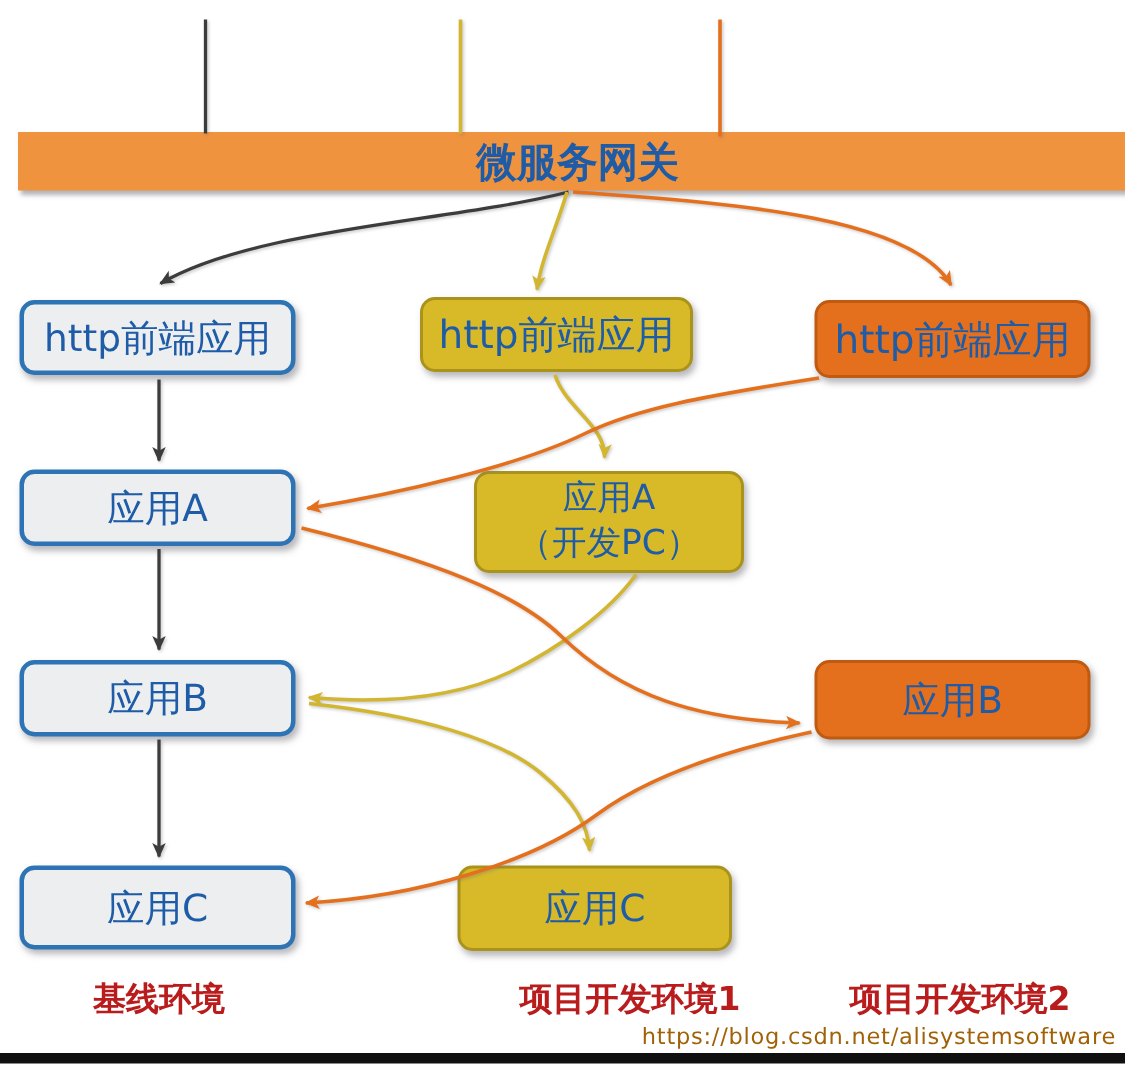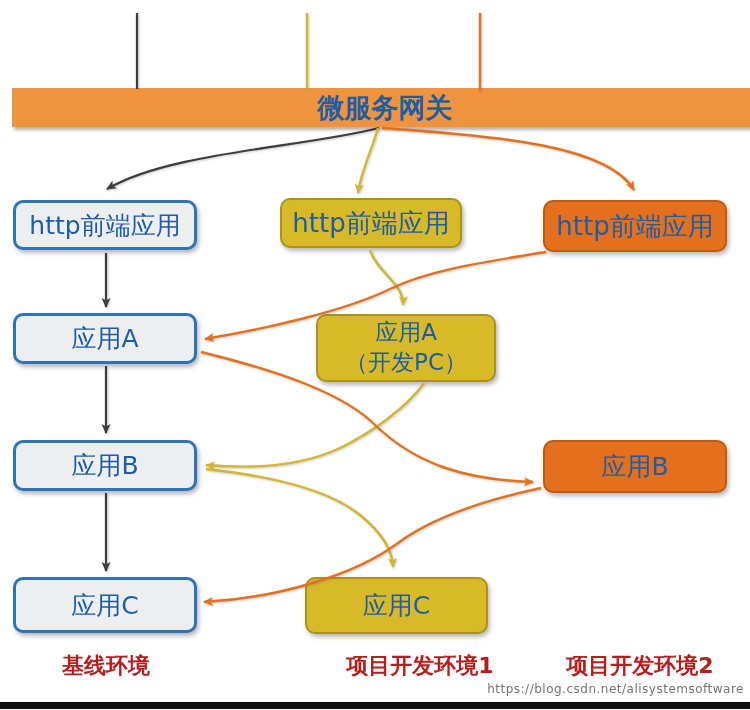--- a/index.html
+++ b/index.html
@@ -22,21 +22,21 @@
     font-weight:bold;font-size:27px;color:#1e5ca8;z-index:1;
     box-shadow:2px 3px 3px rgba(115,115,125,0.55);
     text-align:right;
   }
   .two-line{flex-direction:column;line-height:1.3;font-size:23px;}
   .env-label{
     position:absolute;transform:translateX(-50%);top:651px;
     font-weight:bold;font-size:22px;color:#b91c1c;white-space:nowrap;z-index:1;
   }
   .watermark{
-    position:absolute;right:6px;top:682px;font-size:12px;color:#737373;
+    position:absolute;right:6px;top:682px;font-size:15px;color:#a16207;
     letter-spacing:0.5px;z-index:1;text-align:center;
   }
   .bottom-bar{position:absolute;left:0;top:702px;width:750px;height:7px;background:#101010;z-index:1;}
   svg.wires{position:absolute;left:0;top:0;z-index:5;pointer-events:none;}
   .edge{fill:none;filter:drop-shadow(1px 1.5px 1px rgba(120,120,120,0.4));}
   .edge-black{stroke:#3c3c3c;stroke-width:2.2;}
   .edge-yellow{stroke:#d2b632;stroke-width:2.4;}
   .edge-orange{stroke:#e4701e;stroke-width:2.4;}
 </style>
 </head>

